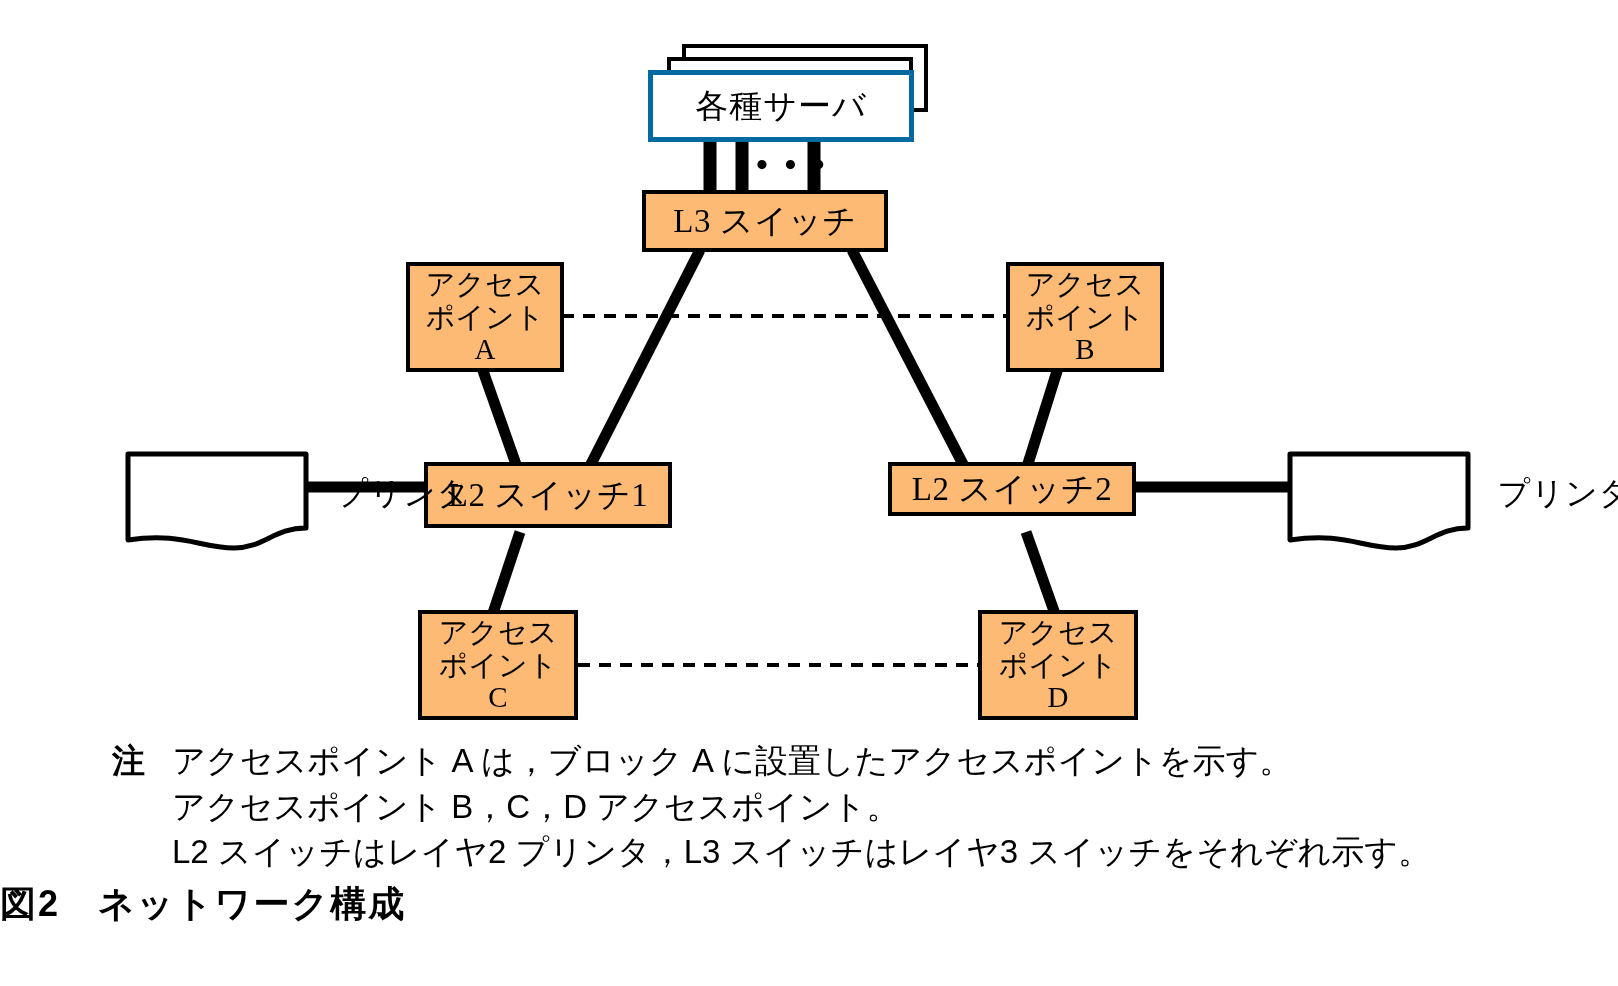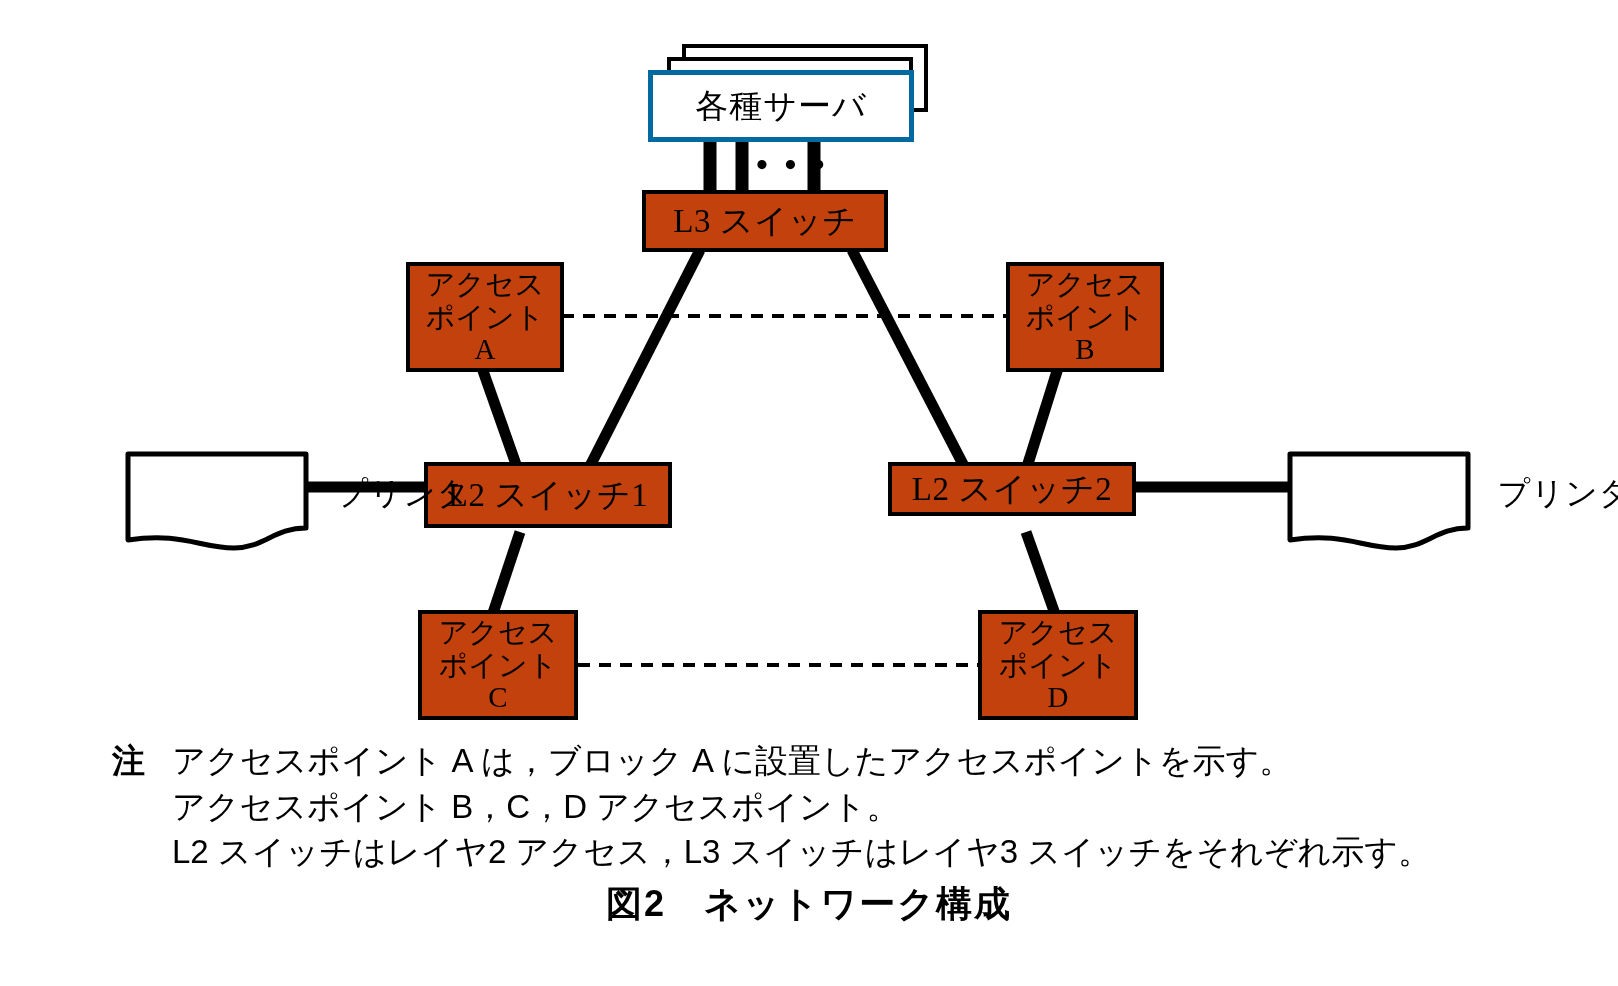--- a/index.html
+++ b/index.html
@@ -23,21 +23,21 @@
   #wires {
     position: absolute;
     left: 0; top: 0;
     width: 1618px;
     height: 986px;
     pointer-events: none;
   }
   .node {
     position: absolute;
     box-sizing: border-box;
-    background: #c2410c;
+    background: #fdba74;
     border: 4px solid #000000;
     display: flex;
     flex-direction: column;
     align-items: center;
     justify-content: center;
     text-align: center;
     line-height: 1.12;
     z-index: 5;
   }
   .node-line {
@@ -112,21 +112,20 @@
   .note-marker {
     font-weight: bold;
     margin-right: 18px;
   }
   .note-indent {
     padding-left: 60px;
   }
   .figure-title {
     position: absolute;
     width: 1618px;
-    text-align: center;
     font-family: "Liberation Sans", sans-serif;
     font-weight: bold;
     font-size: 36px;
     letter-spacing: 2px;
   }
 </style>
 </head>
 <body>
 
 <div id="stage">
@@ -218,19 +217,19 @@
 
   <div class="notes" style="left:112px; top:738px;">
     <span class="note-row">
       <span class="note-marker">注</span>
       <span>アクセスポイント A は，ブロック A に設置したアクセスポイントを示す。</span>
     </span>
     <span class="note-row note-indent">
       <span>アクセスポイント B，C，D アクセスポイント。</span>
     </span>
     <span class="note-row note-indent">
-      <span>L2 スイッチはレイヤ2 アクセス，L3 スイッチはレイヤ3 スイッチをそれぞれ示す。</span>
+      <span>L2 スイッチはレイヤ2 プリンタ，L3 スイッチはレイヤ3 スイッチをそれぞれ示す。</span>
     </span>
   </div>
 
   <div class="figure-title" style="left:0px; top:880px;">図2　ネットワーク構成</div>
 
 </div>
 
 </body></html>

